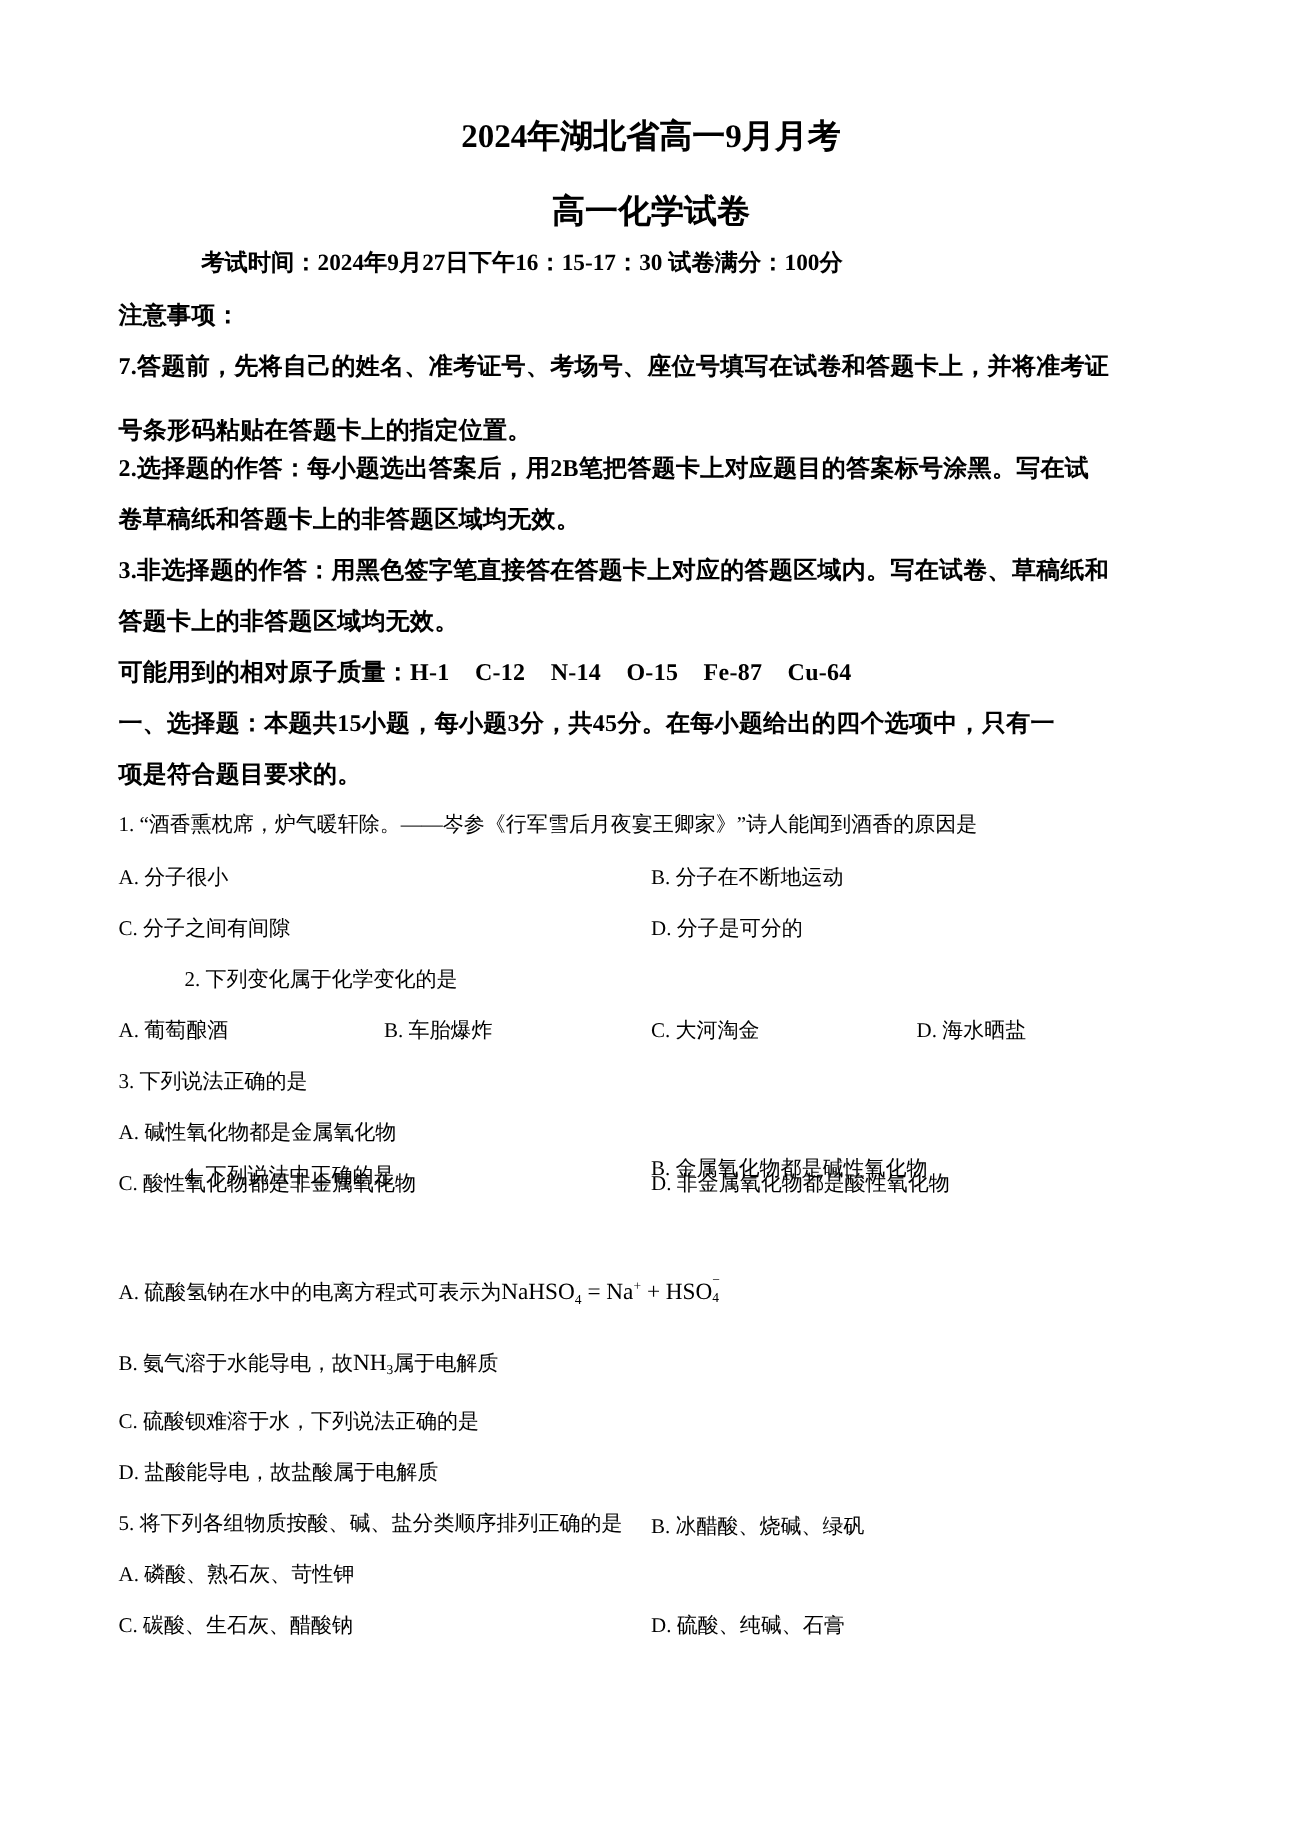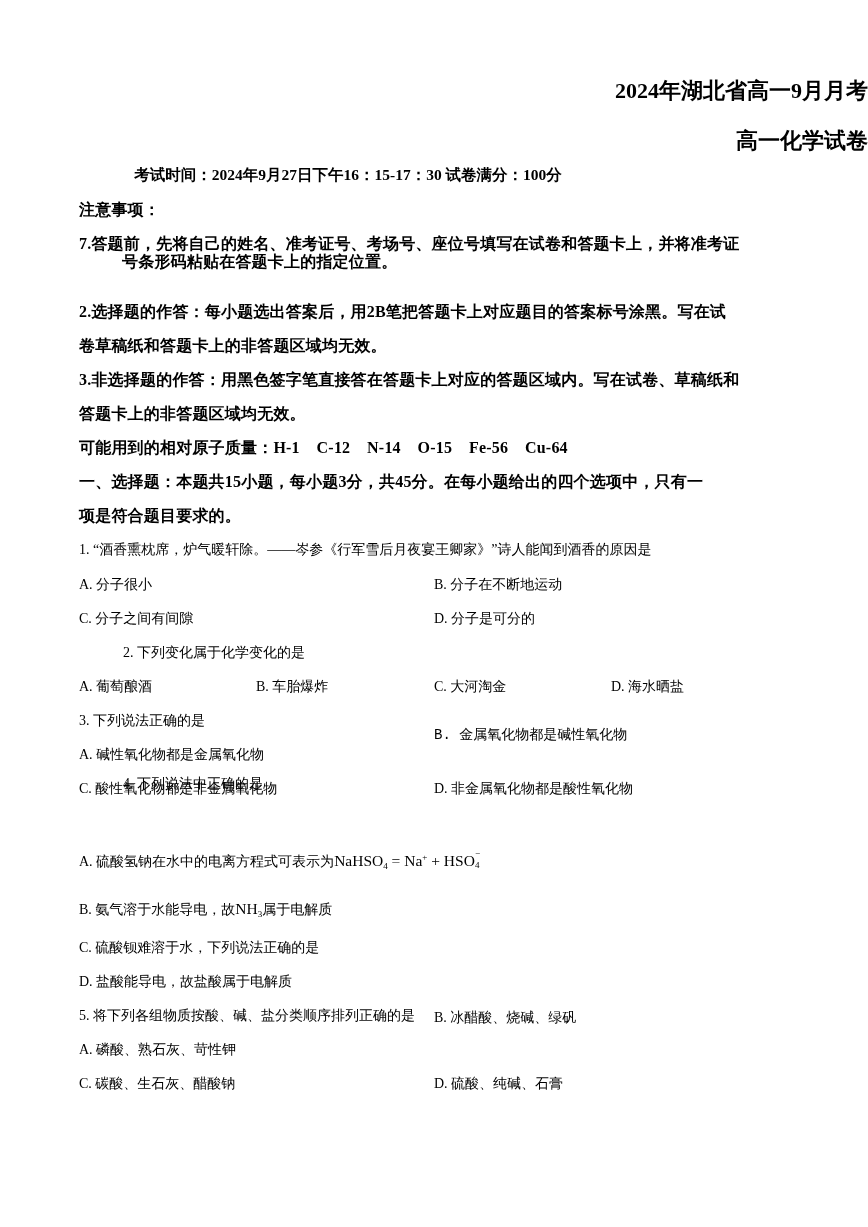--- a/index.html
+++ b/index.html
@@ -10,21 +10,21 @@
     body {
       width: 868px;
       height: 1227px;
       position: relative;
       overflow: hidden;
       color: #000;
       font-family: "Liberation Serif", "DejaVu Serif", serif;
     }
     .abs { position: absolute; white-space: nowrap; text-align: right; }
     .title {
-      left: 0; width: 868px; text-align: right;
+      left: 0; width: 868px; text-align: center;
       font-weight: bold; font-size: 22px;
     }
     .subtitle-line {
       left: 0; width: 696px; text-align: center;
       font-weight: bold; font-size: 15.5px;
     }
     .bold-line {
       left: 79px;
       font-weight: bold;
       font-size: 16px;
@@ -50,48 +50,48 @@
   </style>
 </head>
 <body>
 
 <div class="abs title" style="top:76px;">2024年湖北省高一9月月考</div>
 <div class="abs title" style="top:126px;">高一化学试卷</div>
 <div class="abs subtitle-line" style="top:165px;">考试时间：2024年9月27日下午16：15-17：30 试卷满分：100分</div>
 
 <div class="abs bold-line" style="top:200px;">注意事项：</div>
 <div class="abs bold-line" style="top:234px;">7.答题前，先将自己的姓名、准考证号、考场号、座位号填写在试卷和答题卡上，并将准考证</div>
-<div class="abs bold-line" style="top:252px;margin-left:43px;">号条形码粘贴在答题卡上的指定位置。</div>
+<div class="abs bold-line" style="top:277px;">号条形码粘贴在答题卡上的指定位置。</div>
 <div class="abs bold-line" style="top:302px;">2.选择题的作答：每小题选出答案后，用2B笔把答题卡上对应题目的答案标号涂黑。写在试</div>
 <div class="abs bold-line" style="top:336px;">卷草稿纸和答题卡上的非答题区域均无效。</div>
 <div class="abs bold-line" style="top:370px;">3.非选择题的作答：用黑色签字笔直接答在答题卡上对应的答题区域内。写在试卷、草稿纸和</div>
 <div class="abs bold-line" style="top:404px;">答题卡上的非答题区域均无效。</div>
 
 <div class="abs bold-line" style="top:438px;">
-  <span>可能用到的相对原子质量：</span><span>H-1</span>&nbsp;&nbsp;&nbsp;&nbsp;<span>C-12</span>&nbsp;&nbsp;&nbsp;&nbsp;<span>N-14</span>&nbsp;&nbsp;&nbsp;&nbsp;<span>O-15</span>&nbsp;&nbsp;&nbsp;&nbsp;<span>Fe-56</span>&nbsp;&nbsp;&nbsp;&nbsp;<span>Cu-64</span>
+  <span>可能用到的相对原子质量：</span><span>H-1</span>&nbsp;&nbsp;&nbsp;&nbsp;<span>C-12</span>&nbsp;&nbsp;&nbsp;&nbsp;<span>N-14</span>&nbsp;&nbsp;&nbsp;&nbsp;<span>O-15</span>&nbsp;&nbsp;&nbsp;&nbsp;<span>Fe-87</span>&nbsp;&nbsp;&nbsp;&nbsp;<span>Cu-64</span>
 </div>
 
 <div class="abs bold-line" style="top:472px;">一、选择题：本题共15小题，每小题3分，共45分。在每小题给出的四个选项中，只有一</div>
 <div class="abs bold-line" style="top:506px;">项是符合题目要求的。</div>
 
 <div class="abs q-line" style="left:79px; top:541px;">1. “酒香熏枕席，炉气暖轩除。——岑参《行军雪后月夜宴王卿家》”诗人能闻到酒香的原因是</div>
 <div class="abs opt" style="left:79px; top:576px;">A. 分子很小</div>
 <div class="abs opt" style="left:434px; top:576px;">B. 分子在不断地运动</div>
 <div class="abs opt" style="left:79px; top:610px;">C. 分子之间有间隙</div>
 <div class="abs opt" style="left:434px; top:610px;">D. 分子是可分的</div>
 
 <div class="abs q-line" style="left:79px; top:644px;margin-left:44px;">2. 下列变化属于化学变化的是</div>
 <div class="abs opt" style="left:79px; top:678px;">A. 葡萄酿酒</div>
 <div class="abs opt" style="left:256px; top:678px;">B. 车胎爆炸</div>
 <div class="abs opt" style="left:434px; top:678px;">C. 大河淘金</div>
 <div class="abs opt" style="left:611px; top:678px;">D. 海水晒盐</div>
 
 <div class="abs q-line" style="left:79px; top:712px;">3. 下列说法正确的是</div>
 <div class="abs opt" style="left:79px; top:746px;">A. 碱性氧化物都是金属氧化物</div>
-<div class="abs opt" style="left:434px; top:726px;font-family:Liberation Mono, monospace;">B. 金属氧化物都是碱性氧化物</div>
+<div class="abs opt" style="left:434px; top:770px;">B. 金属氧化物都是碱性氧化物</div>
 <div class="abs opt" style="left:79px; top:780px;">C. 酸性氧化物都是非金属氧化物</div>
 <div class="abs opt" style="left:434px; top:780px;">D. 非金属氧化物都是酸性氧化物</div>
 
 <div class="abs q-line" style="left:79px; top:775px;margin-left:44px;">4. 下列说法中正确的是</div>
 <div class="abs opt" style="left:79px; top:852px;">
   <span>A. 硫酸氢钠在水中的电离方程式可表示为</span><span class="chem"><span>NaHSO</span><sub>4</sub><span> = Na</span><sup>+</sup><span> + HSO</span><span class="ionstack"><span class="s1">−</span><span class="s2">4</span></span></span>
 </div>
 <div class="abs opt" style="left:79px; top:900px;">
   <span>B. 氨气溶于水能导电，故</span><span class="chem"><span>NH</span><sub>3</sub></span><span>属于电解质</span>
 </div>

